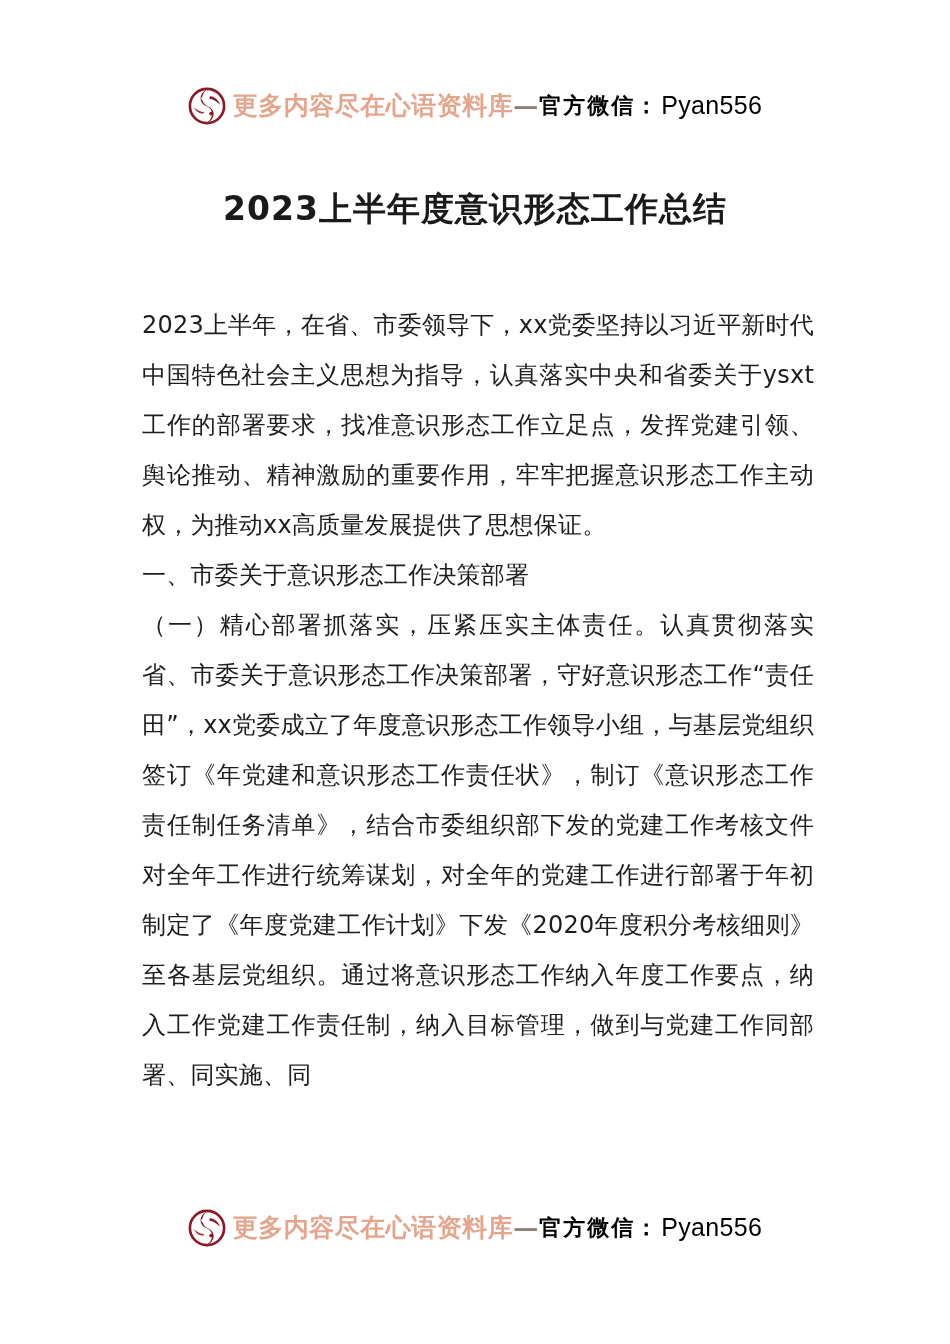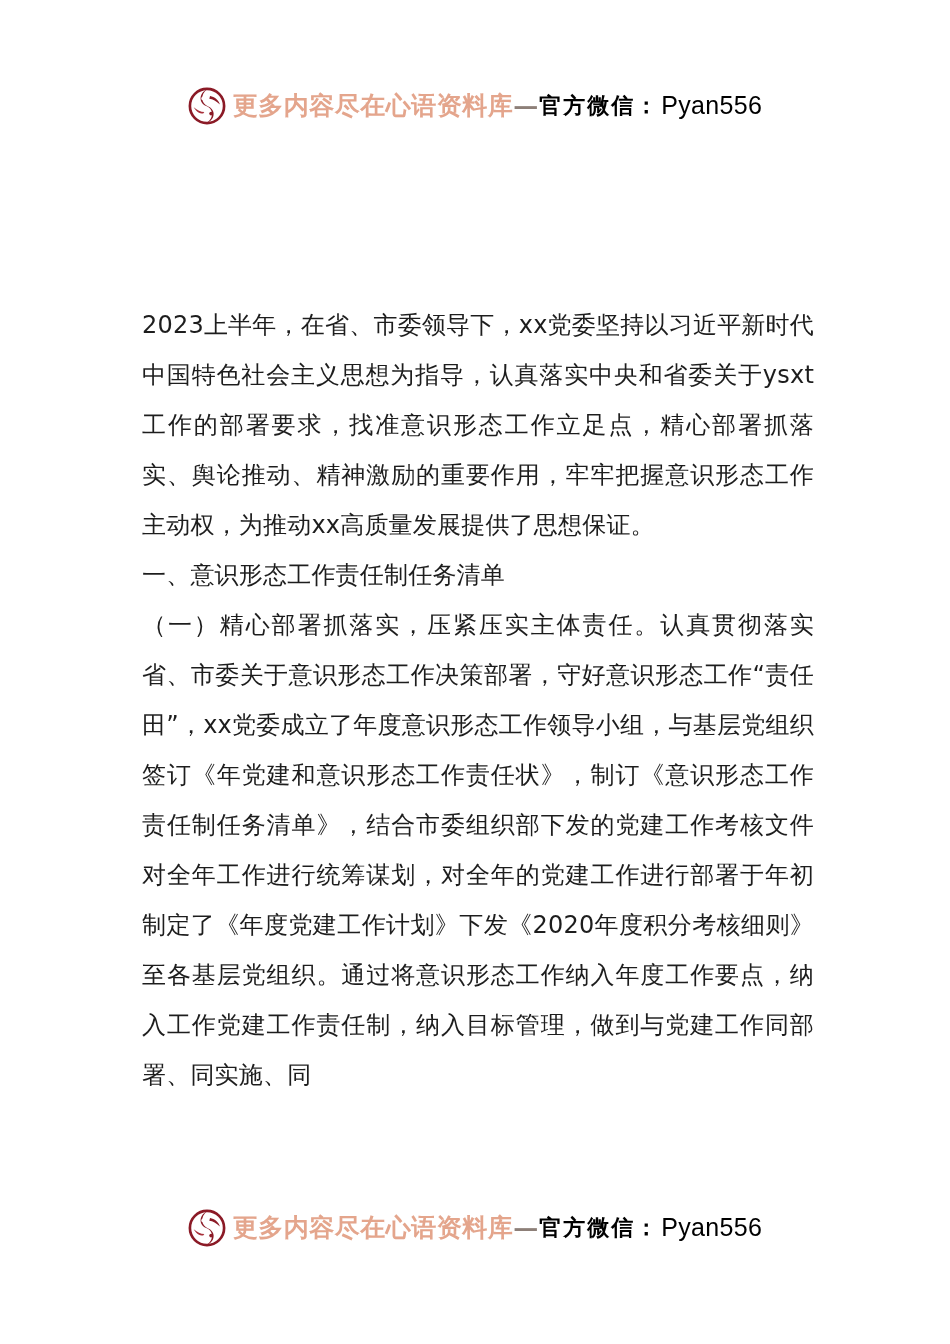--- a/index.html
+++ b/index.html
@@ -132,24 +132,25 @@
         <circle cx="40" cy="30" r="5" fill="#ffffff"></circle>
         <circle cx="61" cy="70" r="5" fill="#8b1a26"></circle>
       </svg>
     </span>
     <span class="wm-cn">更多内容尽在心语资料库</span>
     <span class="wm-dash">—</span>
     <span class="wm-wechat">官方微信：</span>
     <span class="wm-id">Pyan556</span>
   </div>
 
+  <h1 class="doc-title">2023上半年度意识形态工作总结</h1>
 
   <div class="doc-body">
-    <p class="para">2023上半年，在省、市委领导下，xx党委坚持以习近平新时代中国特色社会主义思想为指导，认真落实中央和省委关于ysxt工作的部署要求，找准意识形态工作立足点，精心部署抓落实、舆论推动、精神激励的重要作用，牢牢把握意识形态工作主动权，为推动xx高质量发展提供了思想保证。</p>
-    <p class="para">一、意识形态工作责任制任务清单</p>
+    <p class="para">2023上半年，在省、市委领导下，xx党委坚持以习近平新时代中国特色社会主义思想为指导，认真落实中央和省委关于ysxt工作的部署要求，找准意识形态工作立足点，发挥党建引领、舆论推动、精神激励的重要作用，牢牢把握意识形态工作主动权，为推动xx高质量发展提供了思想保证。</p>
+    <p class="para">一、市委关于意识形态工作决策部署</p>
     <p class="para">（一）精心部署抓落实，压紧压实主体责任。认真贯彻落实省、市委关于意识形态工作决策部署，守好意识形态工作“责任田”，xx党委成立了年度意识形态工作领导小组，与基层党组织签订《年党建和意识形态工作责任状》，制订《意识形态工作责任制任务清单》，结合市委组织部下发的党建工作考核文件对全年工作进行统筹谋划，对全年的党建工作进行部署于年初制定了《年度党建工作计划》下发《2020年度积分考核细则》至各基层党组织。通过将意识形态工作纳入年度工作要点，纳入工作党建工作责任制，纳入目标管理，做到与党建工作同部署、同实施、同</p>
   </div>
 
   <div class="watermark footer">
     <span class="wm-logo">
       <svg viewBox="0 0 100 100" width="38" height="38" aria-hidden="true">
         <circle cx="50" cy="50" r="45" fill="none" stroke="#8b1a26" stroke-width="7"></circle>
         <path d="M50 6 C26 18 30 44 48 50 C66 56 70 80 50 94 C74 84 72 58 53 51 C34 44 32 20 50 6 Z" fill="#8b1a26"></path>
         <path d="M58 24 C70 26 80 34 84 46 C74 38 66 32 56 31 Z" fill="#8b1a26"></path>
         <path d="M40 70 C30 70 20 63 15 53 C25 61 33 66 43 66 Z" fill="#a8303a"></path>

